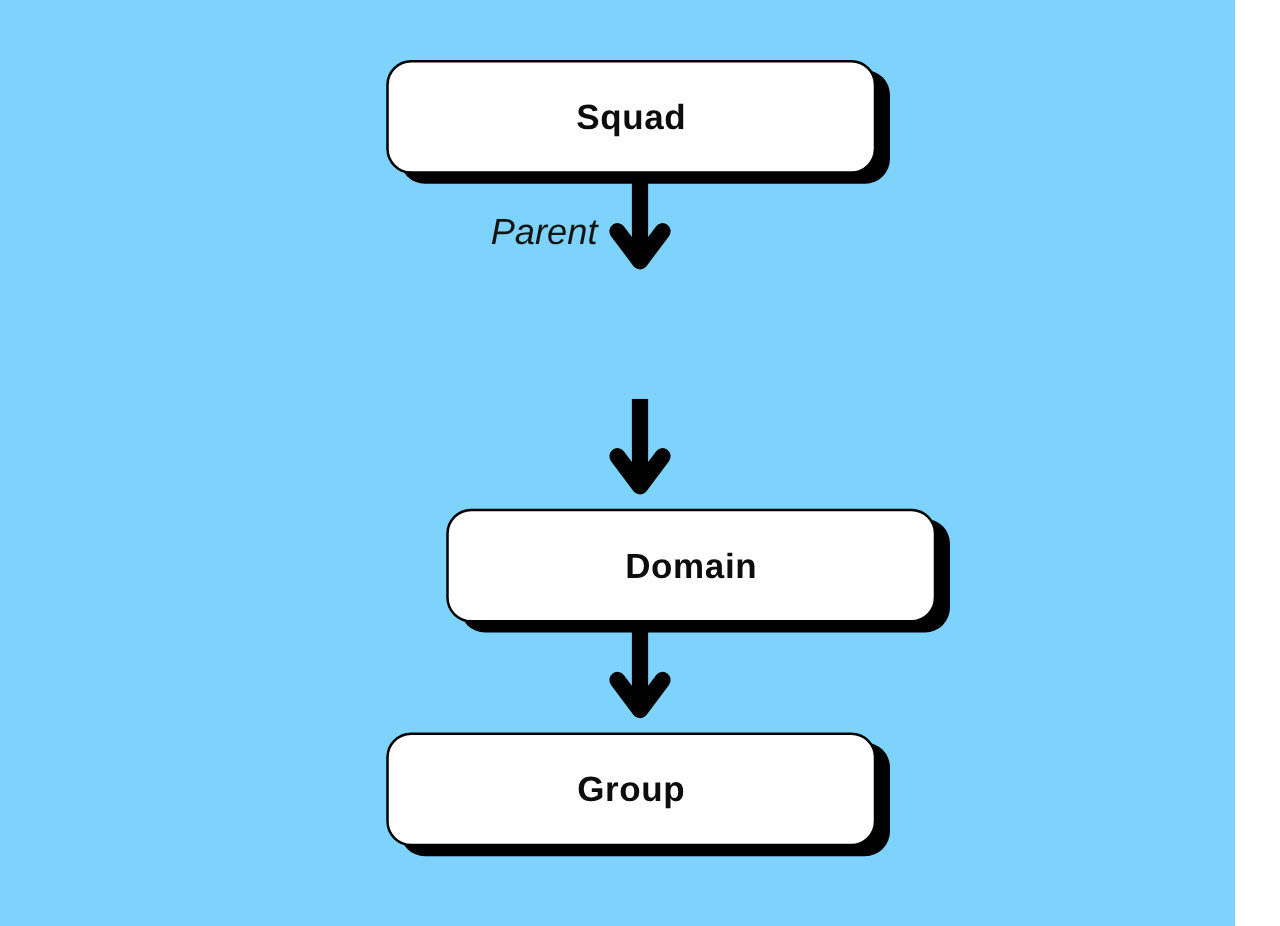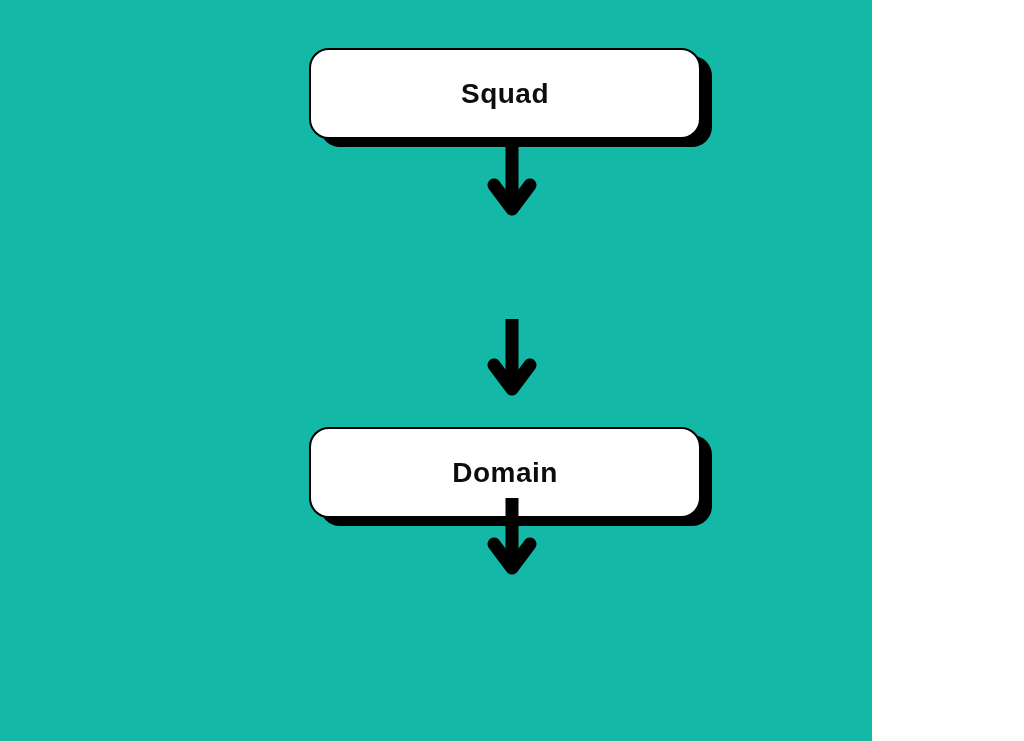--- a/index.html
+++ b/index.html
@@ -2,23 +2,23 @@
 <html><head>
 <meta charset="utf-8">
 <style>
   html, body {
     margin: 0;
     padding: 0;
     background: #ffffff;
   }
   .canvas {
     position: relative;
-    width: 872px;
+    width: 988px;
     height: 741px;
-    background: #14b8a6;
+    background: #7dd3fc;
     overflow: hidden;
     font-family: "Liberation Sans", sans-serif;
   }
   .node {
     position: absolute;
     left: 309px;
     width: 392px;
     height: 91px;
     box-sizing: border-box;
     background: #ffffff;
@@ -30,21 +30,21 @@
     justify-content: center;
   }
   .node-label {
     font-size: 28px;
     font-weight: bold;
     color: #0d0d0d;
     letter-spacing: 0.5px;
   }
   .node-squad  { top: 48px; }
   .node-tribe  { top: 228px; }
-  .node-domain { top: 427px; }
+  .node-domain { top: 407px; margin-left: 48px; }
   .node-group  { top: 586px; }
 
   .connector {
     position: absolute;
     left: 482px;
     width: 60px;
     height: 84px;
   }
   .connector-1 { top: 139px; }
   .connector-2 { top: 319px; }
@@ -63,20 +63,21 @@
 </style>
 </head>
 <body>
 
 <div class="canvas">
 
   <div class="node node-squad">
     <span class="node-label">Squad</span>
   </div>
 
+  <div class="edge-label">Parent</div>
 
   <svg class="connector connector-1" viewBox="0 0 60 84" xmlns="http://www.w3.org/2000/svg">
     <line x1="30" y1="0" x2="30" y2="66" stroke="#000000" stroke-width="13"></line>
     <path d="M 12 46 L 30 70 L 48 46" fill="none" stroke="#000000" stroke-width="13" stroke-linecap="round" stroke-linejoin="round"></path>
   </svg>
 
 
   <svg class="connector connector-2" viewBox="0 0 60 84" xmlns="http://www.w3.org/2000/svg">
     <line x1="30" y1="0" x2="30" y2="66" stroke="#000000" stroke-width="13"></line>
     <path d="M 12 46 L 30 70 L 48 46" fill="none" stroke="#000000" stroke-width="13" stroke-linecap="round" stroke-linejoin="round"></path>
@@ -84,14 +85,17 @@
 
   <div class="node node-domain">
     <span class="node-label">Domain</span>
   </div>
 
   <svg class="connector connector-3" viewBox="0 0 60 84" xmlns="http://www.w3.org/2000/svg">
     <line x1="30" y1="0" x2="30" y2="66" stroke="#000000" stroke-width="13"></line>
     <path d="M 12 46 L 30 70 L 48 46" fill="none" stroke="#000000" stroke-width="13" stroke-linecap="round" stroke-linejoin="round"></path>
   </svg>
 
+  <div class="node node-group">
+    <span class="node-label">Group</span>
+  </div>
 
 </div>
 
 </body></html>

